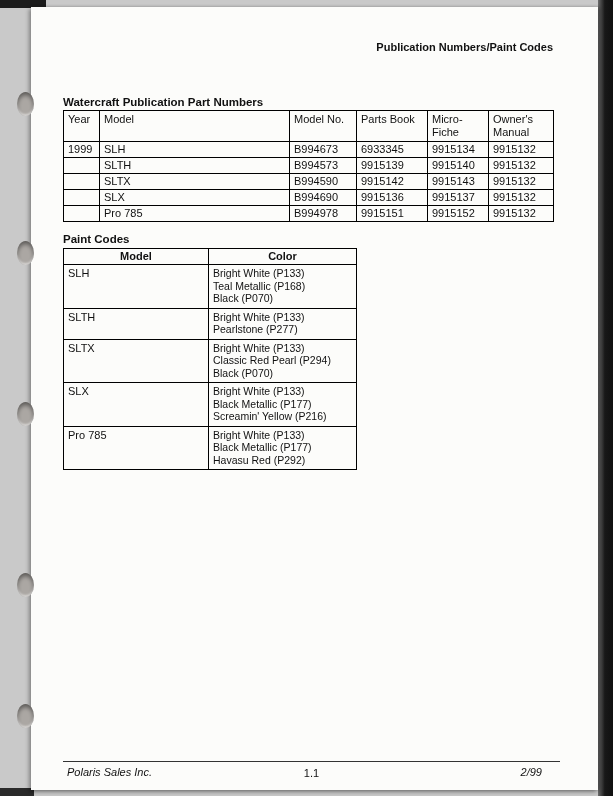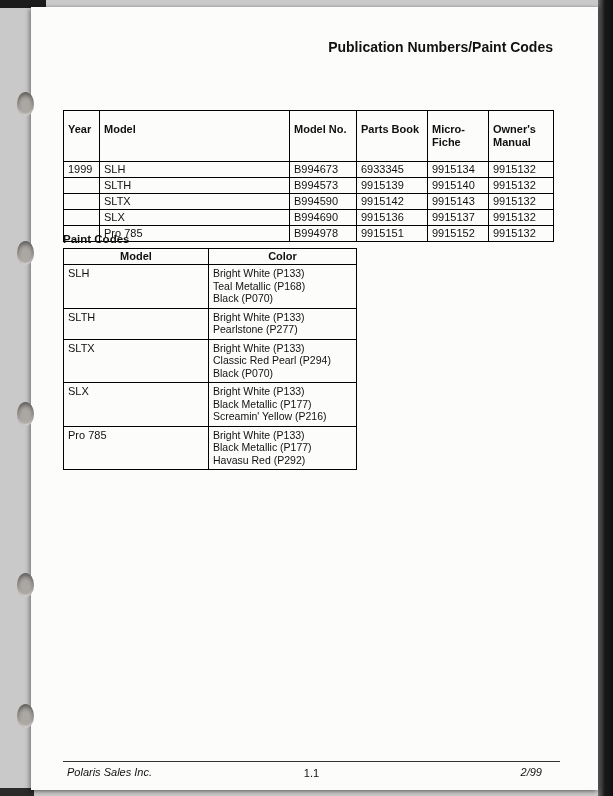--- a/index.html
+++ b/index.html
@@ -44,21 +44,21 @@
   .hole4 { top: 573px; }
   .hole5 { top: 704px; }
 
   .doc-header {
     position: absolute;
     top: 33px; right: 45px;
     text-align: right;
     line-height: 15px;
   }
   .doc-header .title { font-size: 12.5px; font-weight: bold; letter-spacing: 0.2px; }
-  .doc-header .subtitle { font-size: 14px; font-weight: bold; text-align: center; }
+  .doc-header .subtitle { font-size: 11px; font-weight: bold; text-align: center; }
 
   .section-title {
     position: absolute;
     left: 32px;
     font-size: 11.5px;
     font-weight: bold;
   }
   .section-title.pub { top: 89px; }
   .section-title.paint { top: 226px; }
 
@@ -68,21 +68,21 @@
     left: 32px; top: 103px;
     width: 490px;
   }
   .pubtable th, .pubtable td {
     border: 1px solid #000;
     font-size: 11px;
     vertical-align: top;
     text-align: left;
     overflow: hidden;
   }
-  .pubtable th { font-weight: bold; padding: 12px 4px; line-height: 13px; height: 29px; }
+  .pubtable th { font-weight: normal; padding: 2px 4px; line-height: 13px; height: 29px; }
   .pubtable td { padding: 1px 4px; line-height: 13px; height: 15px; white-space: nowrap; }
 
   .painttable {
     position: absolute;
     left: 32px; top: 241px;
     width: 293px;
   }
   .painttable th, .painttable td {
     border: 1px solid #000;
     font-size: 11px;
@@ -120,20 +120,21 @@
   <div class="corner-tl"></div>
   <div class="corner-bl"></div>
   <div class="right-band"></div>
 
   <div class="page">
 
     <div class="doc-header">
       <div class="subtitle">Publication Numbers/Paint Codes</div>
     </div>
 
+    <div class="section-title pub">Watercraft Publication Part Numbers</div>
 
     <table class="pubtable">
       <colgroup>
         <col style="width:36px">
           <col style="width:190px">
           <col style="width:67px">
         <col style="width:71px">
           <col style="width:61px">
           <col style="width:65px">
       </colgroup>

